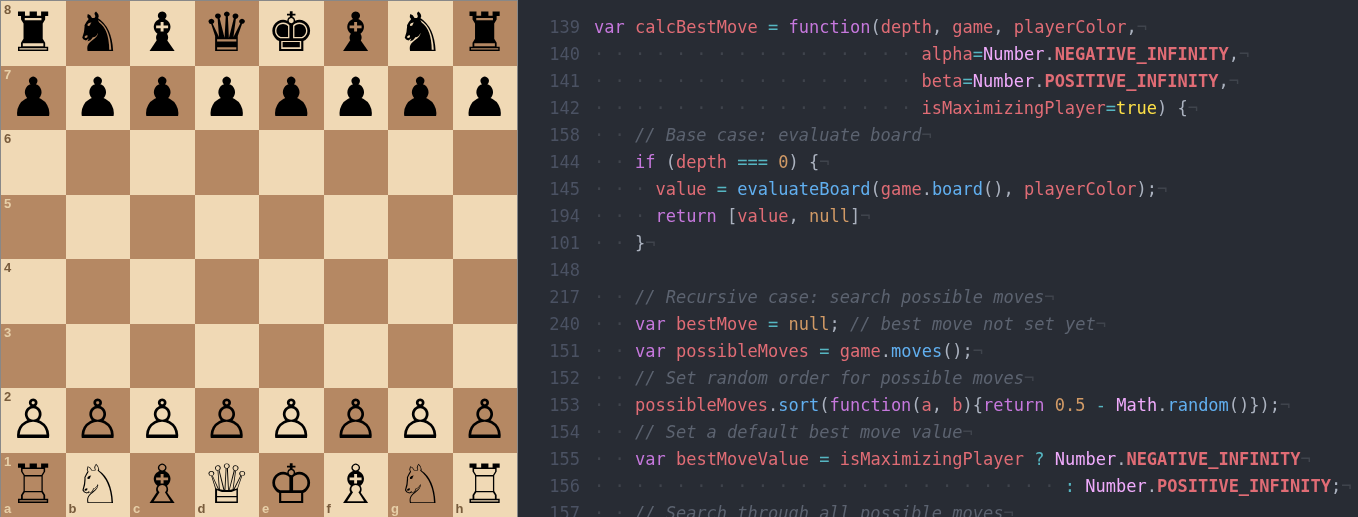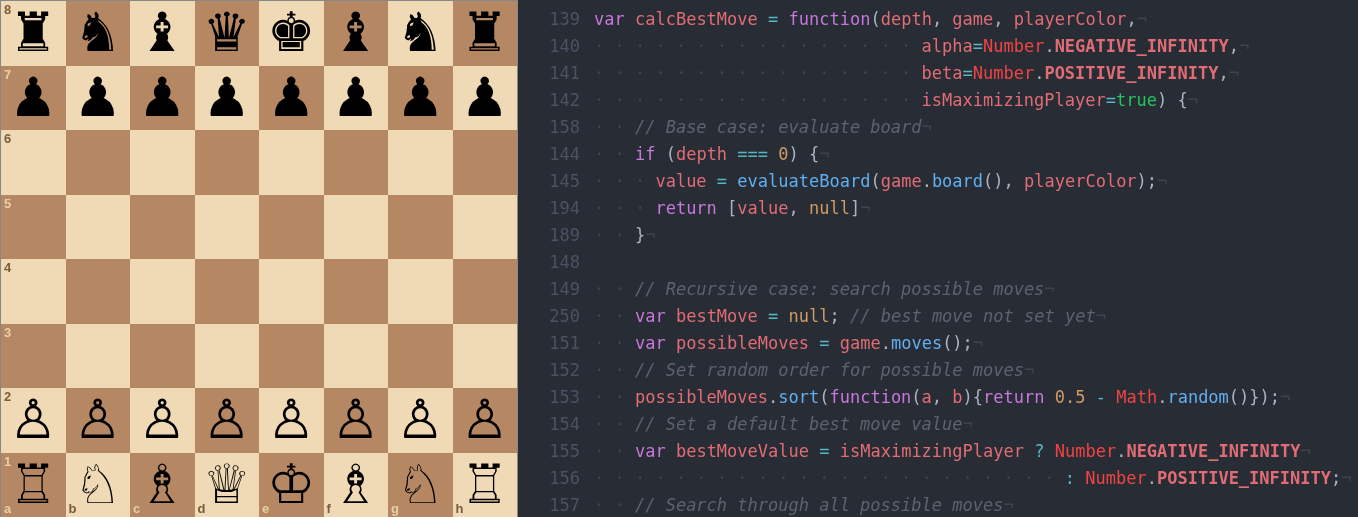--- a/index.html
+++ b/index.html
@@ -56,21 +56,21 @@
 
   
   .editor {
     flex: 1;
     background: #282c34;
     font-family: "Menlo", "Consolas", monospace;
     font-size: 17px;
     line-height: 27px;
     display: flex;
     overflow: hidden;
-    padding-top: 6px;
+    padding-top: 14px;
   }
   .gutter {
     width: 62px;
     text-align: right;
     color: #4b5263;
     padding-right: 14px;
     user-select: none;
     flex-shrink: 0;
   }
   .gutter div { height: 27px; }
@@ -79,25 +79,25 @@
     white-space: pre;
     color: #abb2bf;
   }
   .codecol .line { height: 27px; }
   .kw   { color: #c678dd; }
   .fn   { color: #c678dd; }
   .name { color: #e06c75; }
   .prop { color: #e06c75; font-weight: bold; }
   .op   { color: #56b6c2; }
   .num  { color: #d19a66; }
-  .bool { color: #22c55e; }
+  .bool { color: #fde047; }
   .null { color: #d19a66; }
   .call { color: #61afef; }
   .cmt  { color: #5c6370; font-style: italic; }
-  .obj  { color: #ef4444; }
+  .obj  { color: #f0abfc; }
   .pun  { color: #abb2bf; }
   .inv  { color: rgba(171,178,191,0.18); }
 </style>
 </head>
 <body>
 
 <div class="board-wrap">
   <div class="board" id="board">
       <div class="sq light">
         <span class="rank-label">8</span>
@@ -253,24 +253,24 @@
 <div class="editor">
   <div class="gutter" id="gutter">
       <div>139</div>
       <div>140</div>
       <div>141</div>
       <div>142</div>
       <div>158</div>
       <div>144</div>
       <div>145</div>
       <div>194</div>
-      <div>189</div>
+      <div>101</div>
       <div>148</div>
-      <div>149</div>
-      <div>250</div>
+      <div>217</div>
+      <div>240</div>
       <div>151</div>
       <div>152</div>
       <div>153</div>
       <div>154</div>
       <div>155</div>
       <div>156</div>
       <div>157</div>
     </div>
   <div class="codecol" id="code"><div class="line"><span class="kw">var</span><span class="pun"> </span><span class="name">calcBestMove</span><span class="pun"> </span><span class="op">=</span><span class="pun"> </span><span class="fn">function</span><span class="pun">(</span><span class="name">depth</span><span class="pun">, </span><span class="name">game</span><span class="pun">, </span><span class="name">playerColor</span><span class="pun">,</span><span class="inv">¬</span></div><div class="line"><span class="inv">· · · · · · · · · · · · · · · · </span><span class="name">alpha</span><span class="op">=</span><span class="obj">Number</span><span class="pun">.</span><span class="prop">NEGATIVE_INFINITY</span><span class="pun">,</span><span class="inv">¬</span></div><div class="line"><span class="inv">· · · · · · · · · · · · · · · · </span><span class="name">beta</span><span class="op">=</span><span class="obj">Number</span><span class="pun">.</span><span class="prop">POSITIVE_INFINITY</span><span class="pun">,</span><span class="inv">¬</span></div><div class="line"><span class="inv">· · · · · · · · · · · · · · · · </span><span class="name">isMaximizingPlayer</span><span class="op">=</span><span class="bool">true</span><span class="pun">) {</span><span class="inv">¬</span></div><div class="line"><span class="inv">· · </span><span class="cmt">// Base case: evaluate board</span><span class="inv">¬</span></div><div class="line"><span class="inv">· · </span><span class="kw">if</span><span class="pun"> (</span><span class="name">depth</span><span class="pun"> </span><span class="op">===</span><span class="pun"> </span><span class="num">0</span><span class="pun">) {</span><span class="inv">¬</span></div><div class="line"><span class="inv">· · · </span><span class="name">value</span><span class="pun"> </span><span class="op">=</span><span class="pun"> </span><span class="call">evaluateBoard</span><span class="pun">(</span><span class="name">game</span><span class="pun">.</span><span class="call">board</span><span class="pun">(), </span><span class="name">playerColor</span><span class="pun">);</span><span class="inv">¬</span></div><div class="line"><span class="inv">· · · </span><span class="kw">return</span><span class="pun"> [</span><span class="name">value</span><span class="pun">, </span><span class="null">null</span><span class="pun">]</span><span class="inv">¬</span></div><div class="line"><span class="inv">· · </span><span class="pun">}</span><span class="inv">¬</span></div><div class="line"><span class="inv"></span></div><div class="line"><span class="inv">· · </span><span class="cmt">// Recursive case: search possible moves</span><span class="inv">¬</span></div><div class="line"><span class="inv">· · </span><span class="kw">var</span><span class="pun"> </span><span class="name">bestMove</span><span class="pun"> </span><span class="op">=</span><span class="pun"> </span><span class="null">null</span><span class="pun">; </span><span class="cmt">// best move not set yet</span><span class="inv">¬</span></div><div class="line"><span class="inv">· · </span><span class="kw">var</span><span class="pun"> </span><span class="name">possibleMoves</span><span class="pun"> </span><span class="op">=</span><span class="pun"> </span><span class="name">game</span><span class="pun">.</span><span class="call">moves</span><span class="pun">();</span><span class="inv">¬</span></div><div class="line"><span class="inv">· · </span><span class="cmt">// Set random order for possible moves</span><span class="inv">¬</span></div><div class="line"><span class="inv">· · </span><span class="name">possibleMoves</span><span class="pun">.</span><span class="call">sort</span><span class="pun">(</span><span class="fn">function</span><span class="pun">(</span><span class="name">a</span><span class="pun">, </span><span class="name">b</span><span class="pun">){</span><span class="kw">return</span><span class="pun"> </span><span class="num">0.5</span><span class="pun"> </span><span class="op">-</span><span class="pun"> </span><span class="obj">Math</span><span class="pun">.</span><span class="call">random</span><span class="pun">()});</span><span class="inv">¬</span></div><div class="line"><span class="inv">· · </span><span class="cmt">// Set a default best move value</span><span class="inv">¬</span></div><div class="line"><span class="inv">· · </span><span class="kw">var</span><span class="pun"> </span><span class="name">bestMoveValue</span><span class="pun"> </span><span class="op">=</span><span class="pun"> </span><span class="name">isMaximizingPlayer</span><span class="pun"> </span><span class="op">?</span><span class="pun"> </span><span class="obj">Number</span><span class="pun">.</span><span class="prop">NEGATIVE_INFINITY</span><span class="inv">¬</span></div><div class="line"><span class="inv">· · · · · · · · · · · · · · · · · · · · · · · </span><span class="op">:</span><span class="pun"> </span><span class="obj">Number</span><span class="pun">.</span><span class="prop">POSITIVE_INFINITY</span><span class="pun">;</span><span class="inv">¬</span></div><div class="line"><span class="inv">· · </span><span class="cmt">// Search through all possible moves</span><span class="inv">¬</span></div></div>
 </div>

